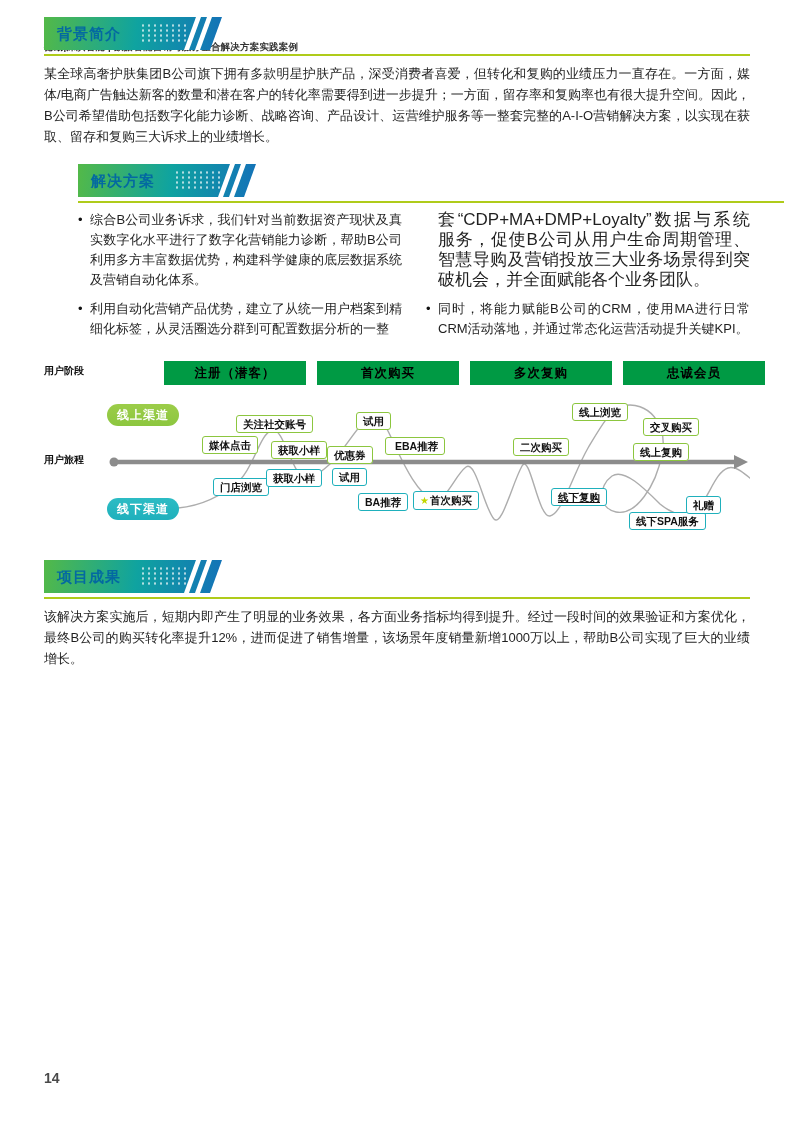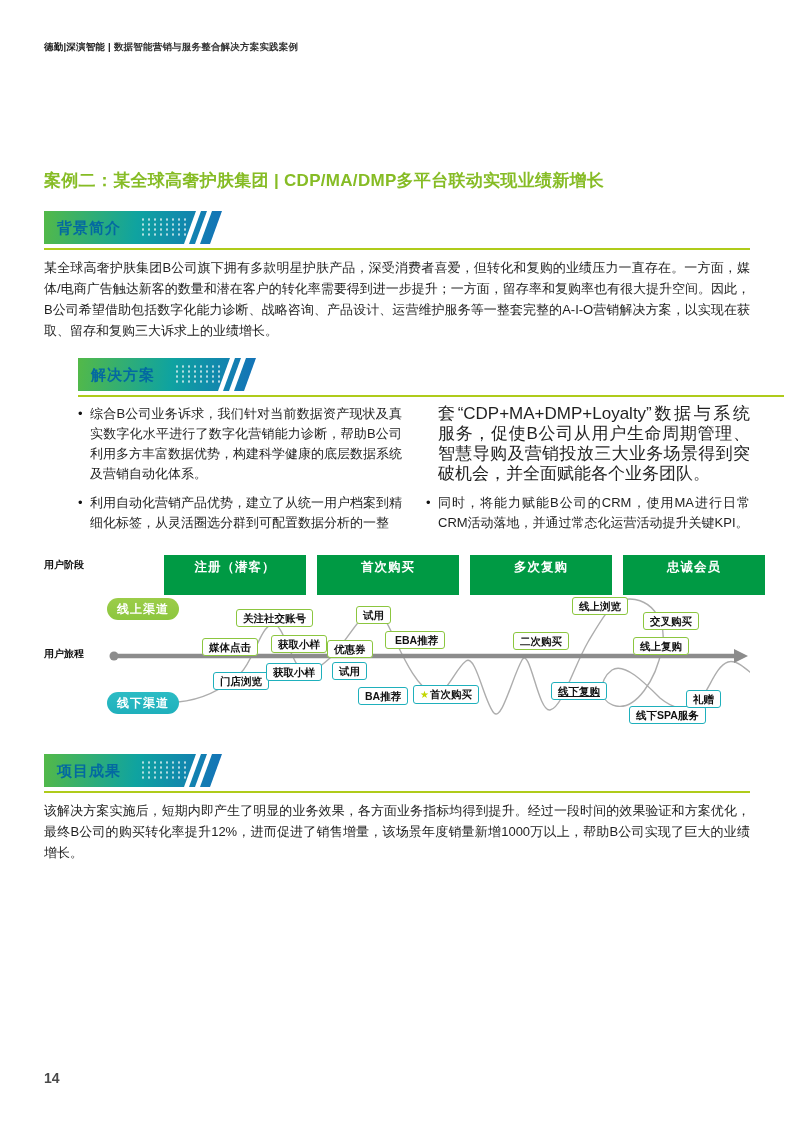--- a/index.html
+++ b/index.html
@@ -58,21 +58,21 @@
   .cont { padding-left:12px; font-size:17px; line-height:20px; text-align:justify; color:#1f1f1f; margin-bottom:9px; }
 
   
   .diagram-title { margin-top:9px; font-size:14px; font-weight:bold; color:#111; }
   .diagram { position:relative; width:706px; height:185px; margin-top:8px; }
   .dlabel { position:absolute; left:0; font-size:10px; font-weight:bold; color:#111; }
   .stage-label { top:8px; }
   .journey-label { top:97px; }
   .stage-bars { position:absolute; left:120px; top:5px; width:601px; display:flex; gap:11px; }
   .stage-bar {
-    flex:1; height:40px; background:var(--stage,#009A44); color:#ffffff;
+    flex:1; height:24px; background:var(--stage,#009A44); color:#000000;
     font-size:12.5px; font-weight:bold; text-align:center; line-height:24px; letter-spacing:1px;
   }
   .pill {
     position:absolute; left:63px; width:72px; height:22px; border-radius:11px;
     color:#fff; font-size:12px; font-weight:bold; text-align:center; line-height:22px;
     letter-spacing:1px; z-index:2;
   }
   .pill.online { top:48px; background:linear-gradient(180deg,#9ccd49,var(--online,#8CC63F)); }
   .pill.offline { top:142px; background:linear-gradient(180deg,#2cbcc4,var(--offline,#1FB0BC)); }
   .axis-svg { position:absolute; inset:0; z-index:1; pointer-events:none; }
@@ -91,21 +91,20 @@
 <body>
 
 <div class="page">
 
   <div class="doc-header">
     <span class="brand">德勤|深演智能</span><span class="hdr-div">|</span><span class="hdr-sub">数据智能营销与服务整合解决方案实践案例</span>
   </div>
 
   <div class="content">
 
-    <h1 class="case-title">案例二：某全球高奢护肤集团 | CDP/MA/DMP多平台联动实现业绩新增长</h1>
 
     <section>
       <div class="banner">
         <div class="banner-bg">
           <div class="dots"></div>
           <div class="slash s2"></div>
           <div class="slash s1"></div>
         </div>
         <span class="banner-text">背景简介</span>
       </div>
@@ -179,21 +178,21 @@
         <line x1="68" y1="106" x2="692" y2="106" stroke="#8C8C8C" stroke-width="4.5"></line>
         <circle cx="70" cy="106" r="4.5" fill="#8C8C8C"></circle>
         <polygon points="690,99 704,106 690,113" fill="#8C8C8C"></polygon>
       </svg>
 
       <div class="pill online">线上渠道</div>
       <div class="pill offline">线下渠道</div>
       <span class="dlabel journey-label">用户旅程</span>
       <div id="journey-nodes">
           <div class="node online" style="left: 192px; top: 59px;">关注社交账号</div>
-          <div class="node online" style="left: 158px; top: 88px;">媒体点击</div>
+          <div class="node online" style="left: 158px; top: 80px;">媒体点击</div>
           <div class="node online" style="left: 227px; top: 85px;">获取小样</div>
           <div class="node online" style="left: 283px; top: 90px;">优惠券</div>
           <div class="node online" style="left: 312px; top: 56px;">试用</div>
           <div class="node online" style="left: 341px; top: 81px; padding-left: 9px;">EBA推荐</div>
           <div class="node online" style="left: 469px; top: 82px;">二次购买</div>
           <div class="node online" style="left: 528px; top: 47px;">线上浏览</div>
           <div class="node online" style="left: 599px; top: 62px;">交叉购买</div>
           <div class="node online" style="left: 589px; top: 87px;">线上复购</div>
           <div class="node offline" style="left: 169px; top: 122px;">门店浏览</div>
           <div class="node offline" style="left: 222px; top: 113px;">获取小样</div>

